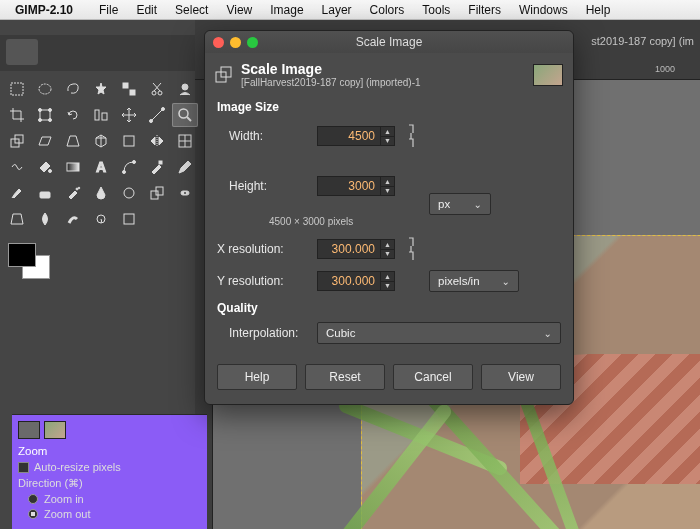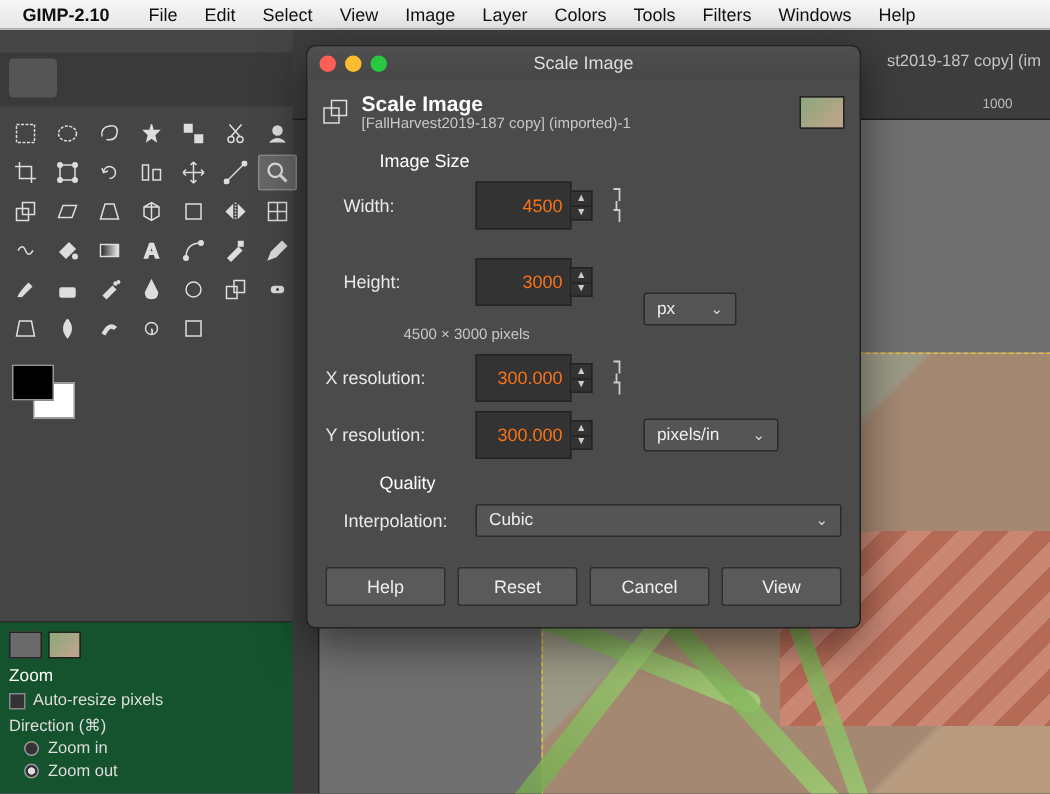--- a/index.html
+++ b/index.html
@@ -19,21 +19,21 @@
   .tool-tabs::before { content:""; position:absolute; left:6px; top:4px; width:32px; height:26px; background:#555; border-radius:3px;}
   .tools-grid { display: grid; grid-template-columns: repeat(7, 26px); gap: 2px; padding: 6px 4px; }
   .tool { width: 26px; height: 24px; display:flex; align-items:center; justify-content:center; color:#ddd; font-size:15px; border-radius:2px;}
   .tool svg { width:16px; height:16px; fill:#ddd; stroke:#ddd; }
   .tool.sel { background:#666; box-shadow: inset 0 0 0 1px #888;}
   .swatches { margin:6px 8px; position:relative; width:44px; height:40px;}
   .swatches .fg{position:absolute; left:0; top:0; width:28px; height:24px; background:#000; border:1px solid #999;}
   .swatches .bg{position:absolute; left:14px; top:12px; width:28px; height:24px; background:#fff; border:1px solid #999;}
 
   
-  .tool-opts { position:absolute; left:0; bottom:0; width:195px; background:#14532d; border-top:1px solid #2a2a2a; padding:4px 6px 6px; font-size:11px; color:#ddd;}
+  .tool-opts { position:absolute; left:12px; bottom:0; width:195px; background:#8b5cf6; border-top:1px solid #2a2a2a; padding:4px 6px 6px; font-size:11px; color:#ddd;}
   .tool-opts .thumbstrip{height:22px; display:flex; align-items:center; gap:4px; margin-bottom:4px;}
   .tool-opts .thumbstrip .th{width:22px;height:18px;background:#6a6a6a;border:1px solid #222;}
   .tool-opts .hdr{font-size:11.5px; color:#fff; margin-bottom:4px;}
   .chk{display:flex; align-items:center; gap:5px; margin-bottom:4px;}
   .chk .box{width:11px;height:11px;border:1px solid #888;background:#333;}
   .radio{display:flex; align-items:center; gap:6px; margin-bottom:3px; padding-left:10px;text-align:right;}
   .radio .dot{width:10px;height:10px;border-radius:50%;border:1px solid #999;background:#333;}
   .radio.sel .dot{background:radial-gradient(circle,#ddd 0 40%,#333 45%);}
 
   
@@ -54,25 +54,25 @@
   .traffic{display:flex; gap:6px; margin-left:8px;}
   .traffic .b{width:11px;height:11px;border-radius:50%;}
   .red{background:#ff5f57;} .yel{background:#febc2e;} .grn{background:#28c840;}
   .dlg-title{position:absolute; left:0; right:0; text-align:center; font-size:12px; color:#ddd;}
   .dlg-header{display:flex; align-items:center; padding:8px 10px 6px; gap:8px;}
   .dlg-header .icon{width:18px;height:18px;}
   .dlg-header .txt{flex:1;}
   .dlg-header .h1{font-size:14px; font-weight:700; color:#fff;}
   .dlg-header .h2{font-size:10px; color:#c8c8c8;}
   .dlg-header .thumb{width:30px;height:22px;background:linear-gradient(135deg,#8aa77a,#c4a48e);border:1px solid #222;}
-  .section-hdr{font-weight:400; padding:6px 12px 4px; color:#fff;margin-left:36px;}
+  .section-hdr{font-weight:700; padding:6px 12px 4px; color:#fff;}
   .row{display:flex; align-items:center; padding:3px 12px; gap:8px;}
   .row .lbl{width:92px; text-align:left;}
   .num{display:flex; align-items:center;}
-  .num input{width:64px; height:32px; background:#333; border:1px solid #222; color:#f97316; font-size:12px; padding:0 5px; text-align:right;}
+  .num input{width:64px; height:20px; background:#333; border:1px solid #222; color:#fdba74; font-size:12px; padding:0 5px; text-align:right;}
   .spinner{width:14px; height:20px; display:flex; flex-direction:column; background:#333; border:1px solid #222; border-left:none;}
   .spinner div{flex:1; display:flex; align-items:center; justify-content:center; font-size:7px; color:#ccc;}
   .spinner div:first-child{border-bottom:1px solid #222;}
   .chain{width:18px; display:flex; align-items:center; justify-content:center;}
   .chain svg{width:14px; height:30px; stroke:#ccc; fill:none; stroke-width:1.2;}
   .drop{height:22px; background:#555; border:1px solid #2b2b2b; display:flex; align-items:center; justify-content:space-between; padding:0 8px; font-size:11.5px; color:#eee; border-radius:2px;}
   .drop .chev{font-size:10px; color:#ddd;}
   .subnote{font-size:10px; color:#c8c8c8; padding-left:64px; margin-top:-2px; margin-bottom:4px;}
   .btnrow{display:flex; gap:8px; padding:14px 12px 14px; justify-content:space-between;}
   .btn{flex:1; height:26px; background:#5a5a5a; border:1px solid #2f2f2f; color:#eee; font-size:12px; display:flex; align-items:center; justify-content:center; border-radius:2px; cursor:default;}

